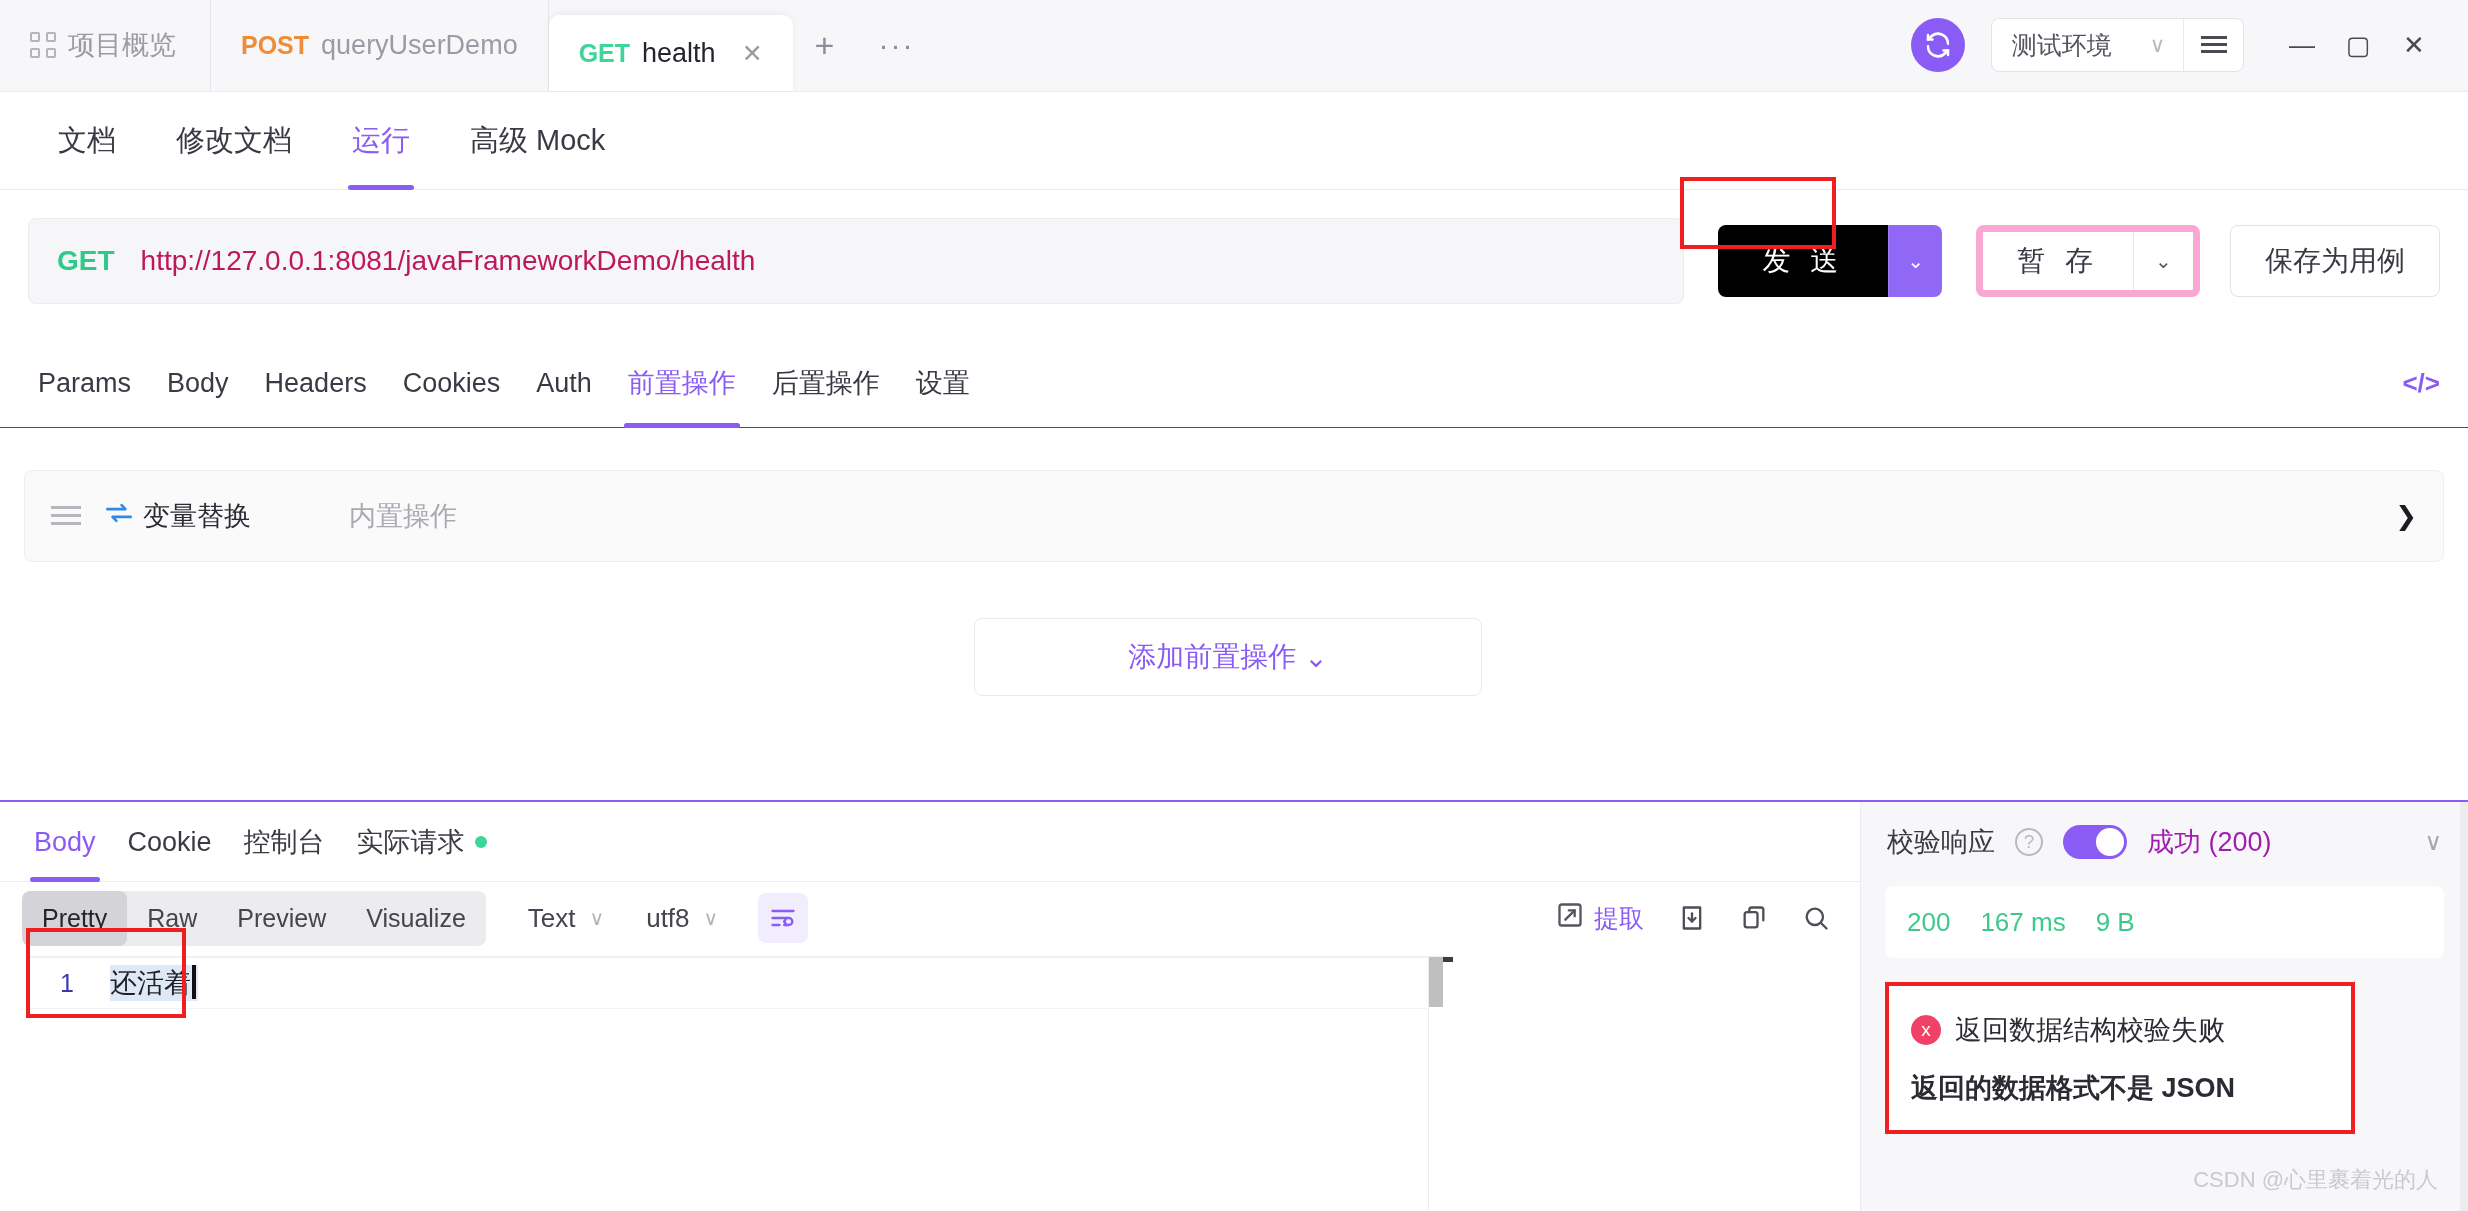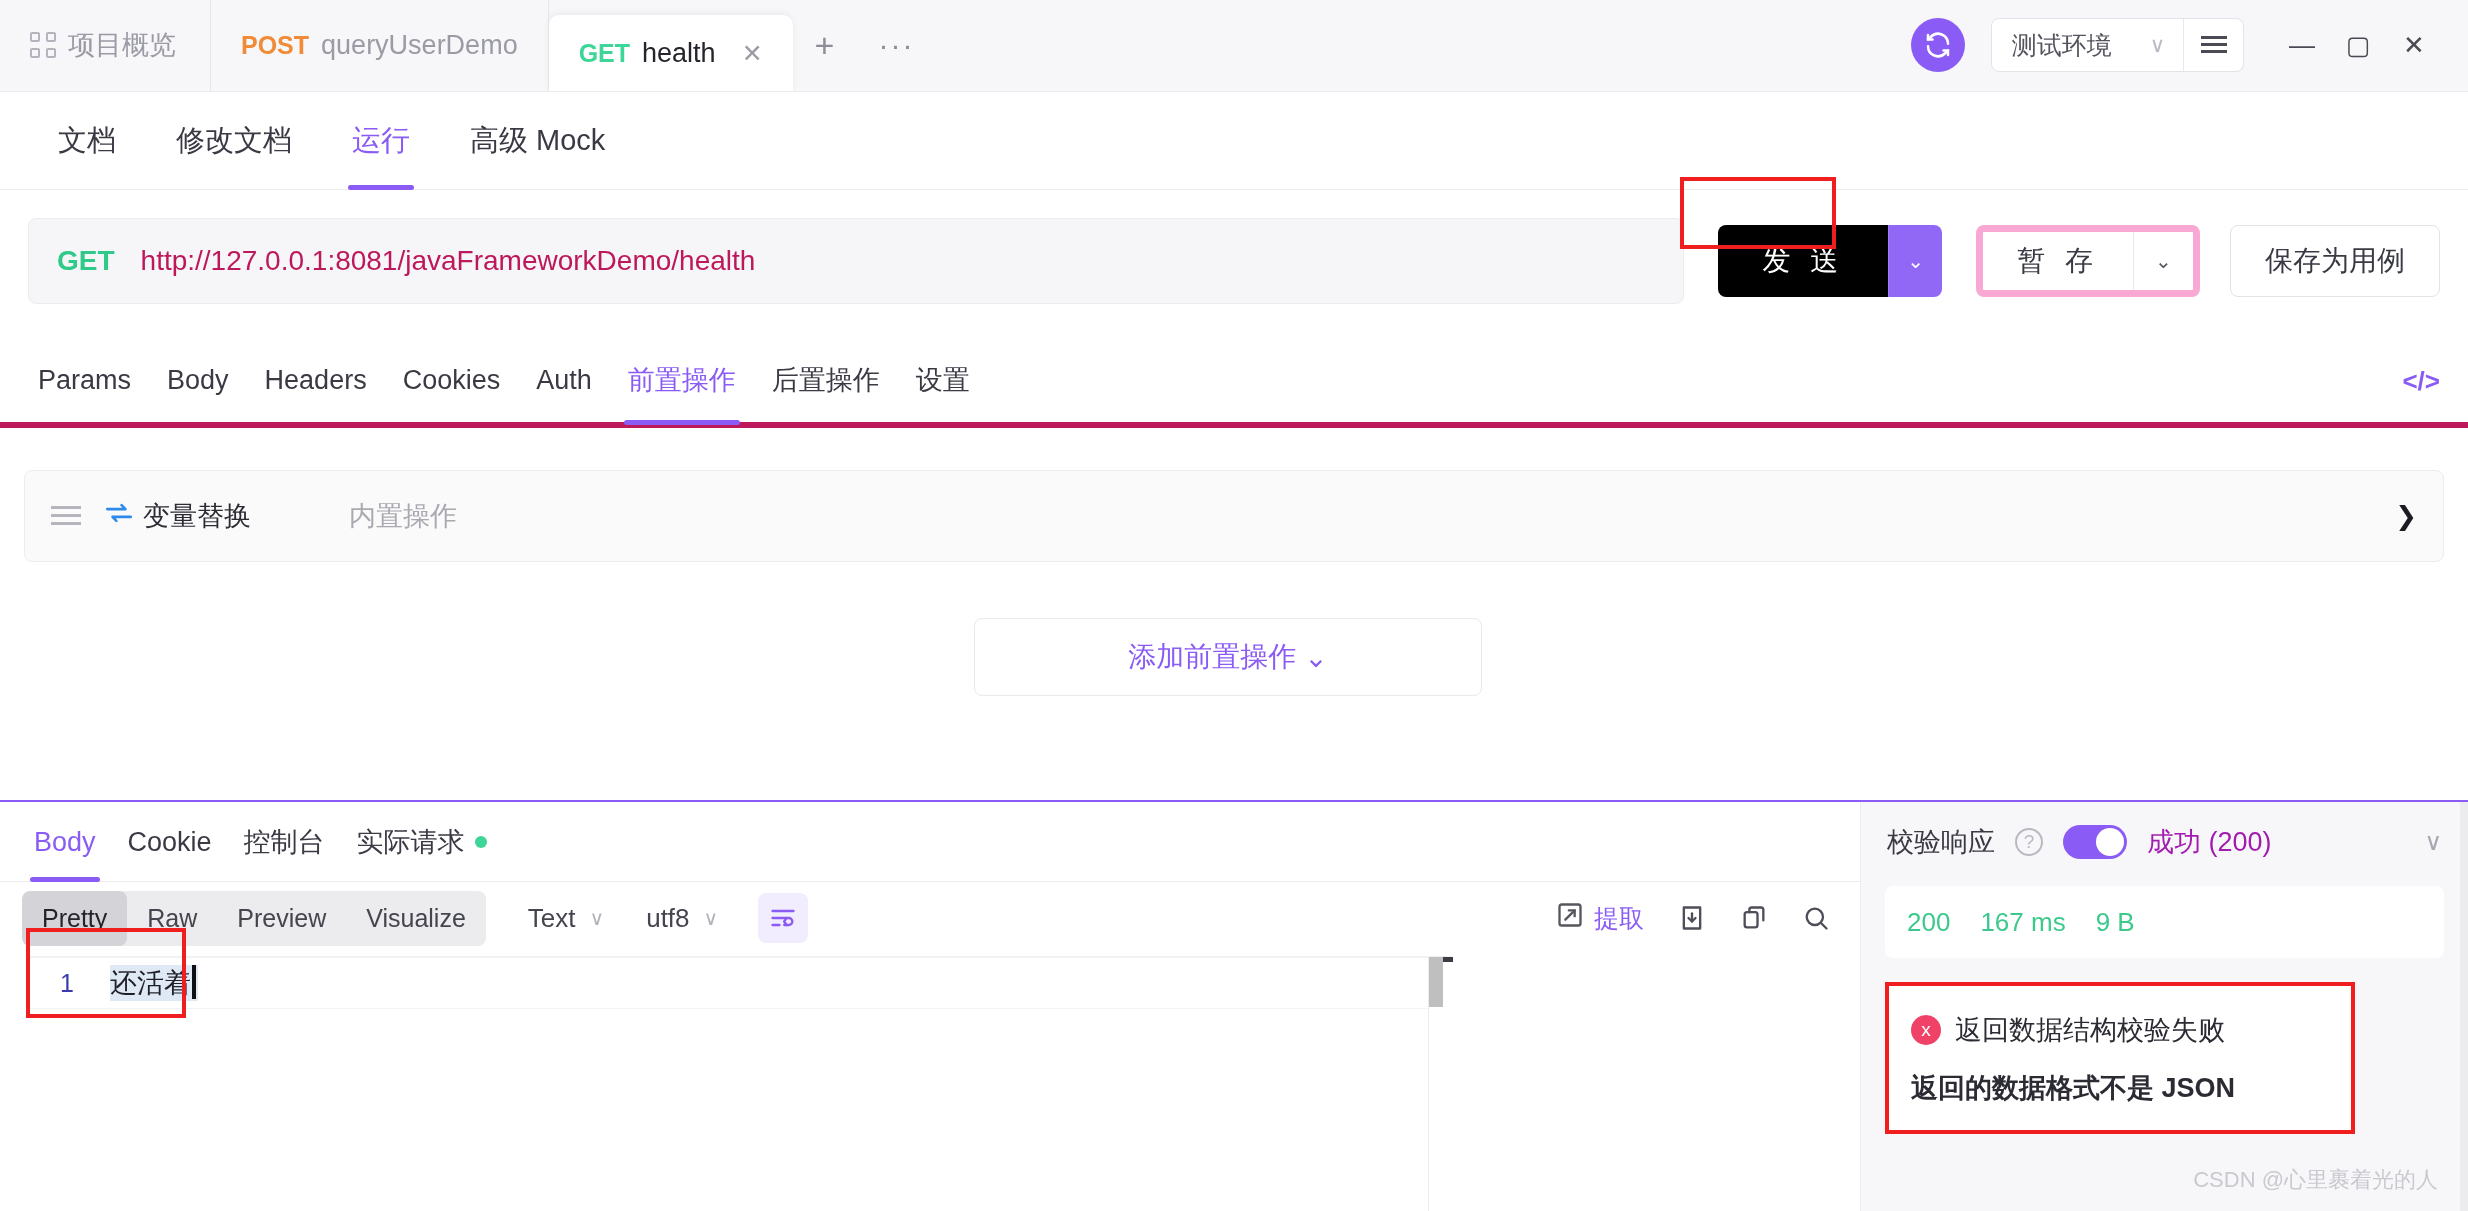--- a/index.html
+++ b/index.html
@@ -166,21 +166,21 @@
     height:72px; margin-left:30px; padding:0 34px;
     border:1px solid #e2e2e8; border-radius:8px; background:#fff;
     display:flex; align-items:center; font-size:28px; color:#3a3a44;
     cursor:pointer;
   }
 
   
   .paramtabs {
     position:absolute; top:340px; left:0; right:0; height:88px;
     display:flex; align-items:center; padding-left:20px;
-    border-bottom:6px solid #be185d;
+    border-bottom:1px solid #be185d;
   }
   .paramtabs .item {
     font-size:27px; color:#3a3a44; padding:0 18px;
     line-height:86px; height:88px; position:relative; cursor:pointer;
   }
   .paramtabs .item.active { color:#8a5cf5; }
   .paramtabs .item.active:after {
     content:""; position:absolute; left:14px; right:14px; bottom:0;
     height:5px; background:#8a5cf5; border-radius:3px;
   }

